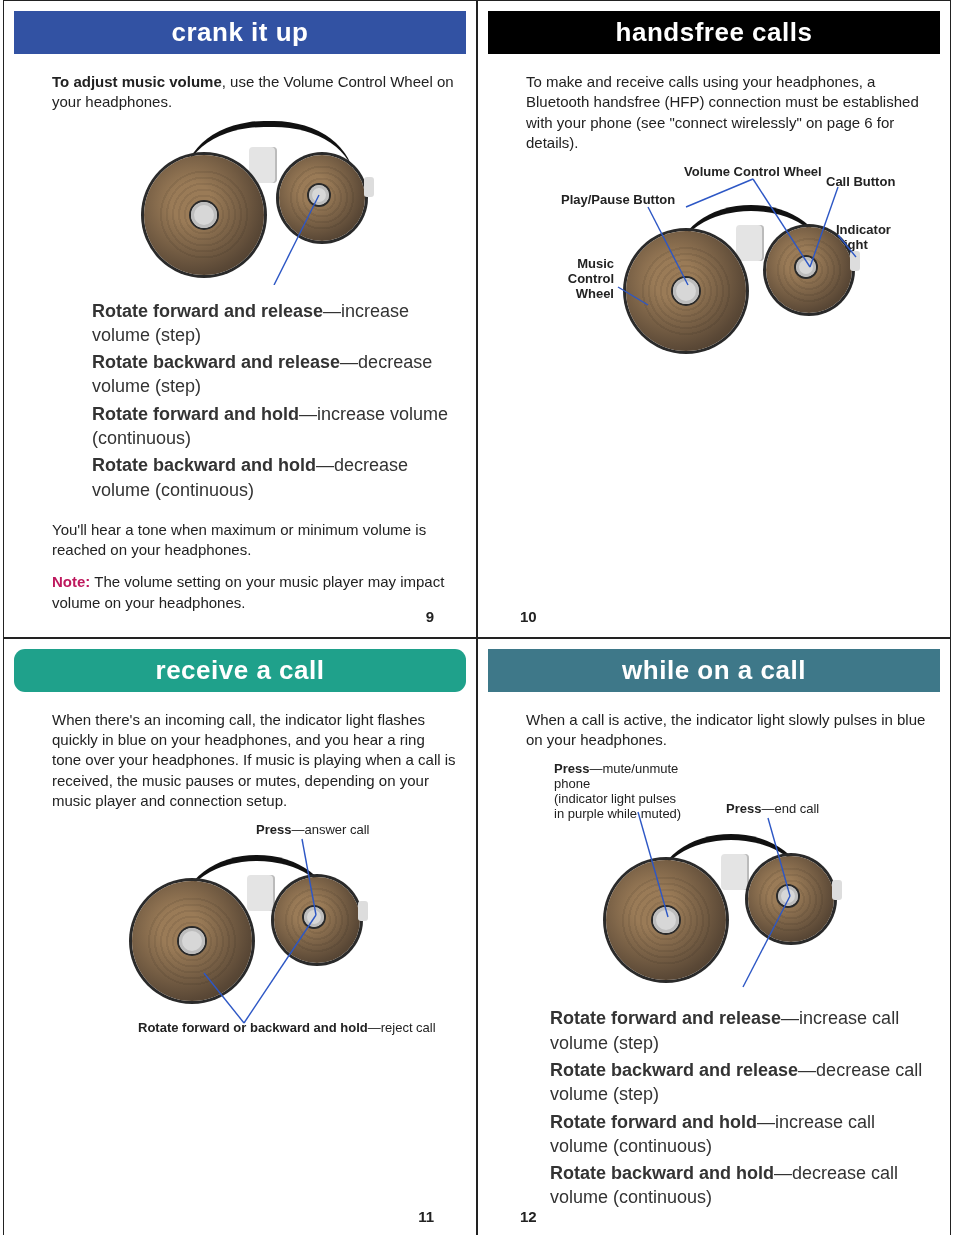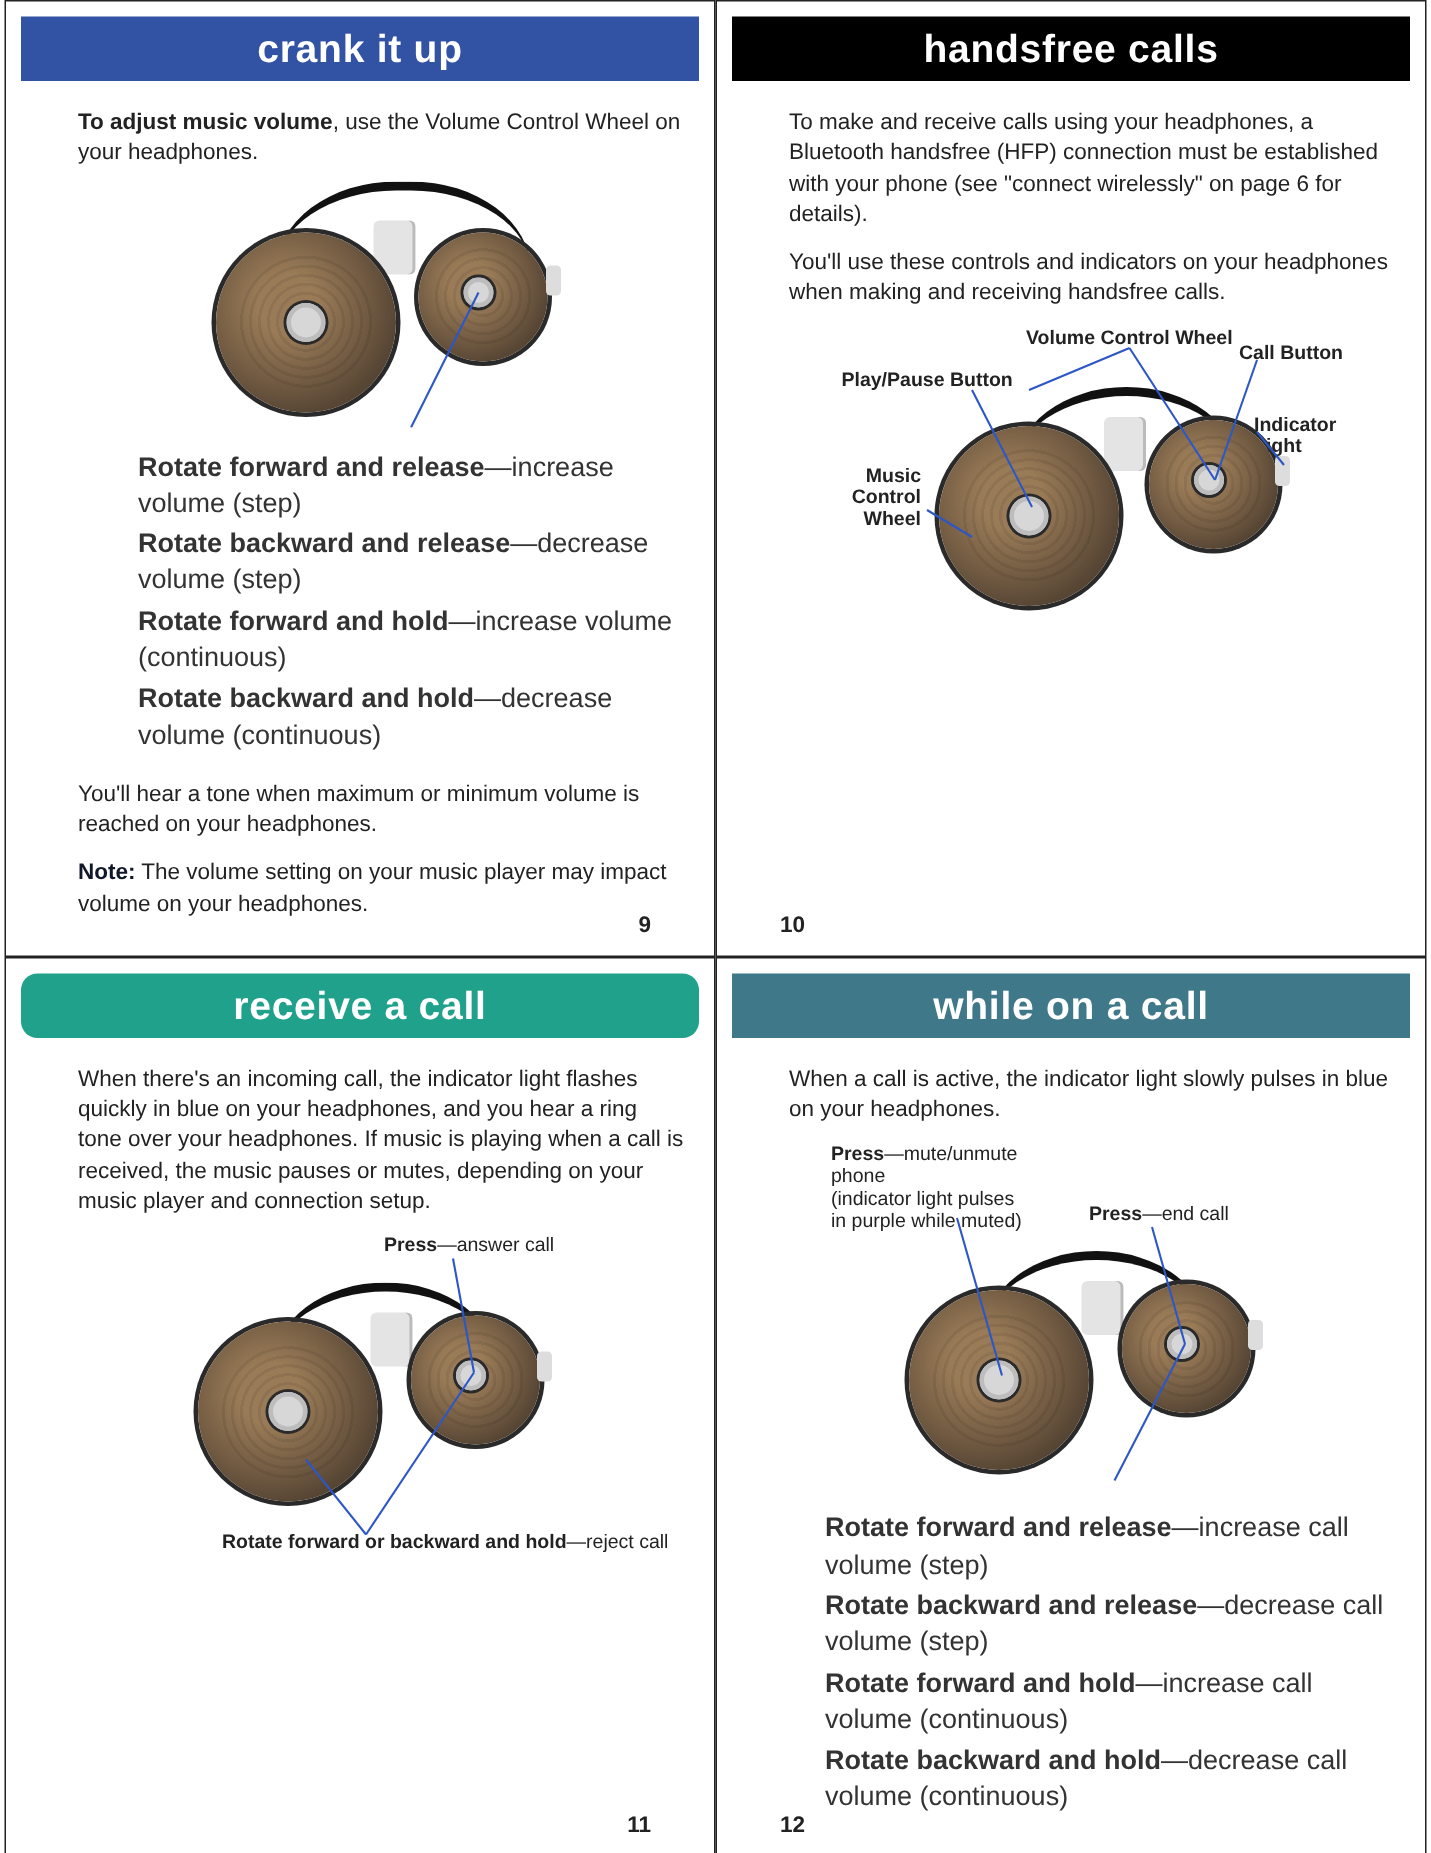--- a/index.html
+++ b/index.html
@@ -40,21 +40,21 @@
   .banner.teal  { background: #1fa18b; border-radius: 11px; }
   .banner.steel { background: #3e7889; }
 
   .content {
     padding: 18px 20px 0 48px;
     line-height: 1.35;
     flex: 1;
   }
   .content p { margin: 0 0 12px 0; }
 
-  .note-label { color: #0f172a; font-weight: 700; }
+  .note-label { color: #be185d; font-weight: 700; }
   .bold { font-weight: 700; }
 
   .caption-block {
     display: flex;
     flex-direction: column;
     gap: 3px;
     font-size: 18px;
     color: #333;
   }
   .caption-block div span.bold { font-weight: 700; }
@@ -175,21 +175,20 @@
         <span class="note-label">Note:</span><span> The volume setting on your music player may impact volume on your headphones.</span>
       </p>
     </div>
     <div class="pagenum right">9</div>
   </div>
 
   <div class="cell">
     <div class="banner sky">handsfree calls</div>
     <div class="content">
       <p>To make and receive calls using your headphones, a Bluetooth handsfree (HFP) connection must be established with your phone (see "connect wirelessly" on page 6 for details).</p>
-      <p>You'll use these controls and indicators on your headphones when making and receiving handsfree calls.</p>
 
       <div class="fig" style="height:210px; margin-top:8px;">
 
         <div class="ann" style="left:158px; top:0;">Volume Control Wheel</div>
         <div class="ann" style="left:35px;  top:28px;">Play/Pause Button</div>
         <div class="ann" style="left:300px; top:10px;">Call Button</div>
         <div class="ann" style="left:310px; top:58px; font-weight:700; width:70px;">
           <span>Indicator Light</span>
         </div>
         <div class="ann" style="left:28px; top:92px; text-align:right; width:60px;">
@@ -236,21 +235,21 @@
         <div class="ear small" style="left:222px; top:54px;"></div>
         <div class="hub" style="left:252px; top:84px; width:20px;height:20px;"></div>
         <div class="stub" style="left:306px; top:78px;"></div>
 
         <svg class="overlay" viewBox="0 0 400 220">
           <line x1="262" y1="92" x2="248" y2="16" stroke="#2d57c5" stroke-width="1.4"></line>
           <line x1="150" y1="150" x2="190" y2="200" stroke="#2d57c5" stroke-width="1.4"></line>
           <line x1="262" y1="92" x2="190" y2="200" stroke="#2d57c5" stroke-width="1.4"></line>
         </svg>
 
-        <div class="ann" style="left:96px; top:198px; font-weight:400;">
+        <div class="ann" style="left:86px; top:198px; font-weight:400;">
           <span class="bold">Rotate forward or backward and hold</span><span>—reject call</span>
         </div>
       </div>
     </div>
     <div class="pagenum right">11</div>
   </div>
 
   <div class="cell">
     <div class="banner steel">while on a call</div>
     <div class="content">

